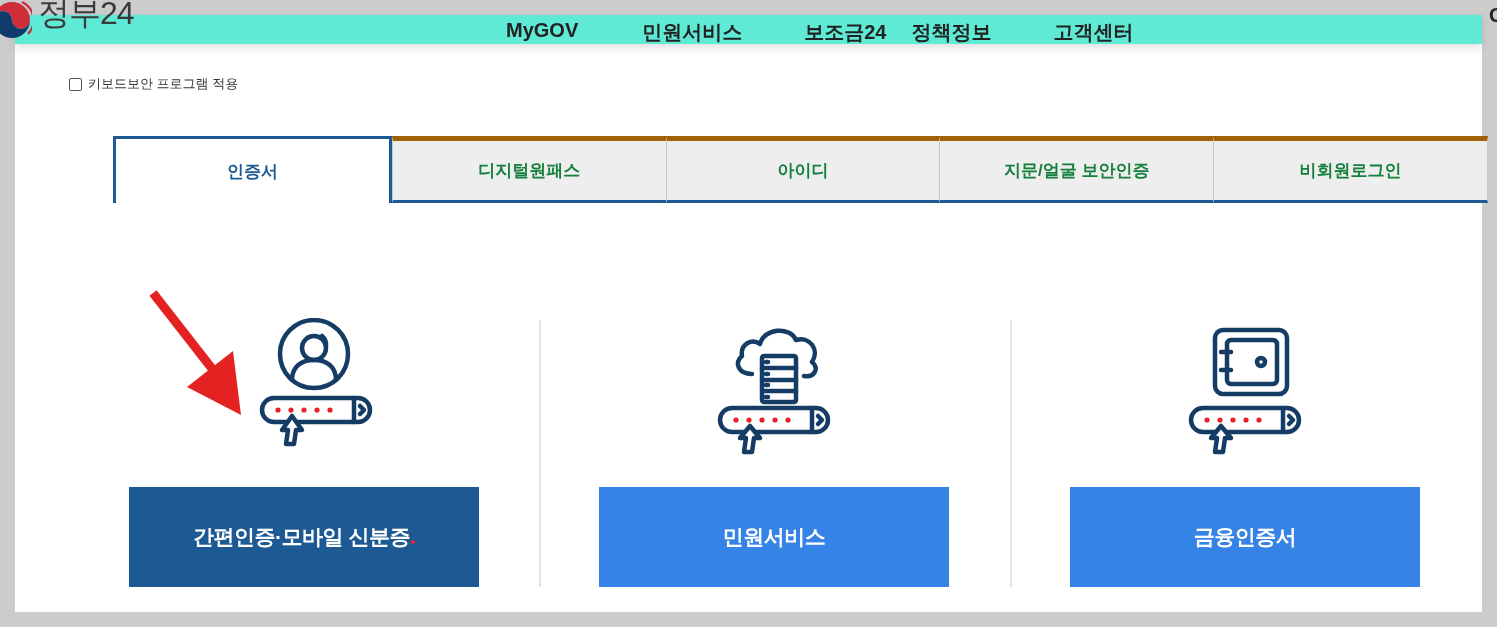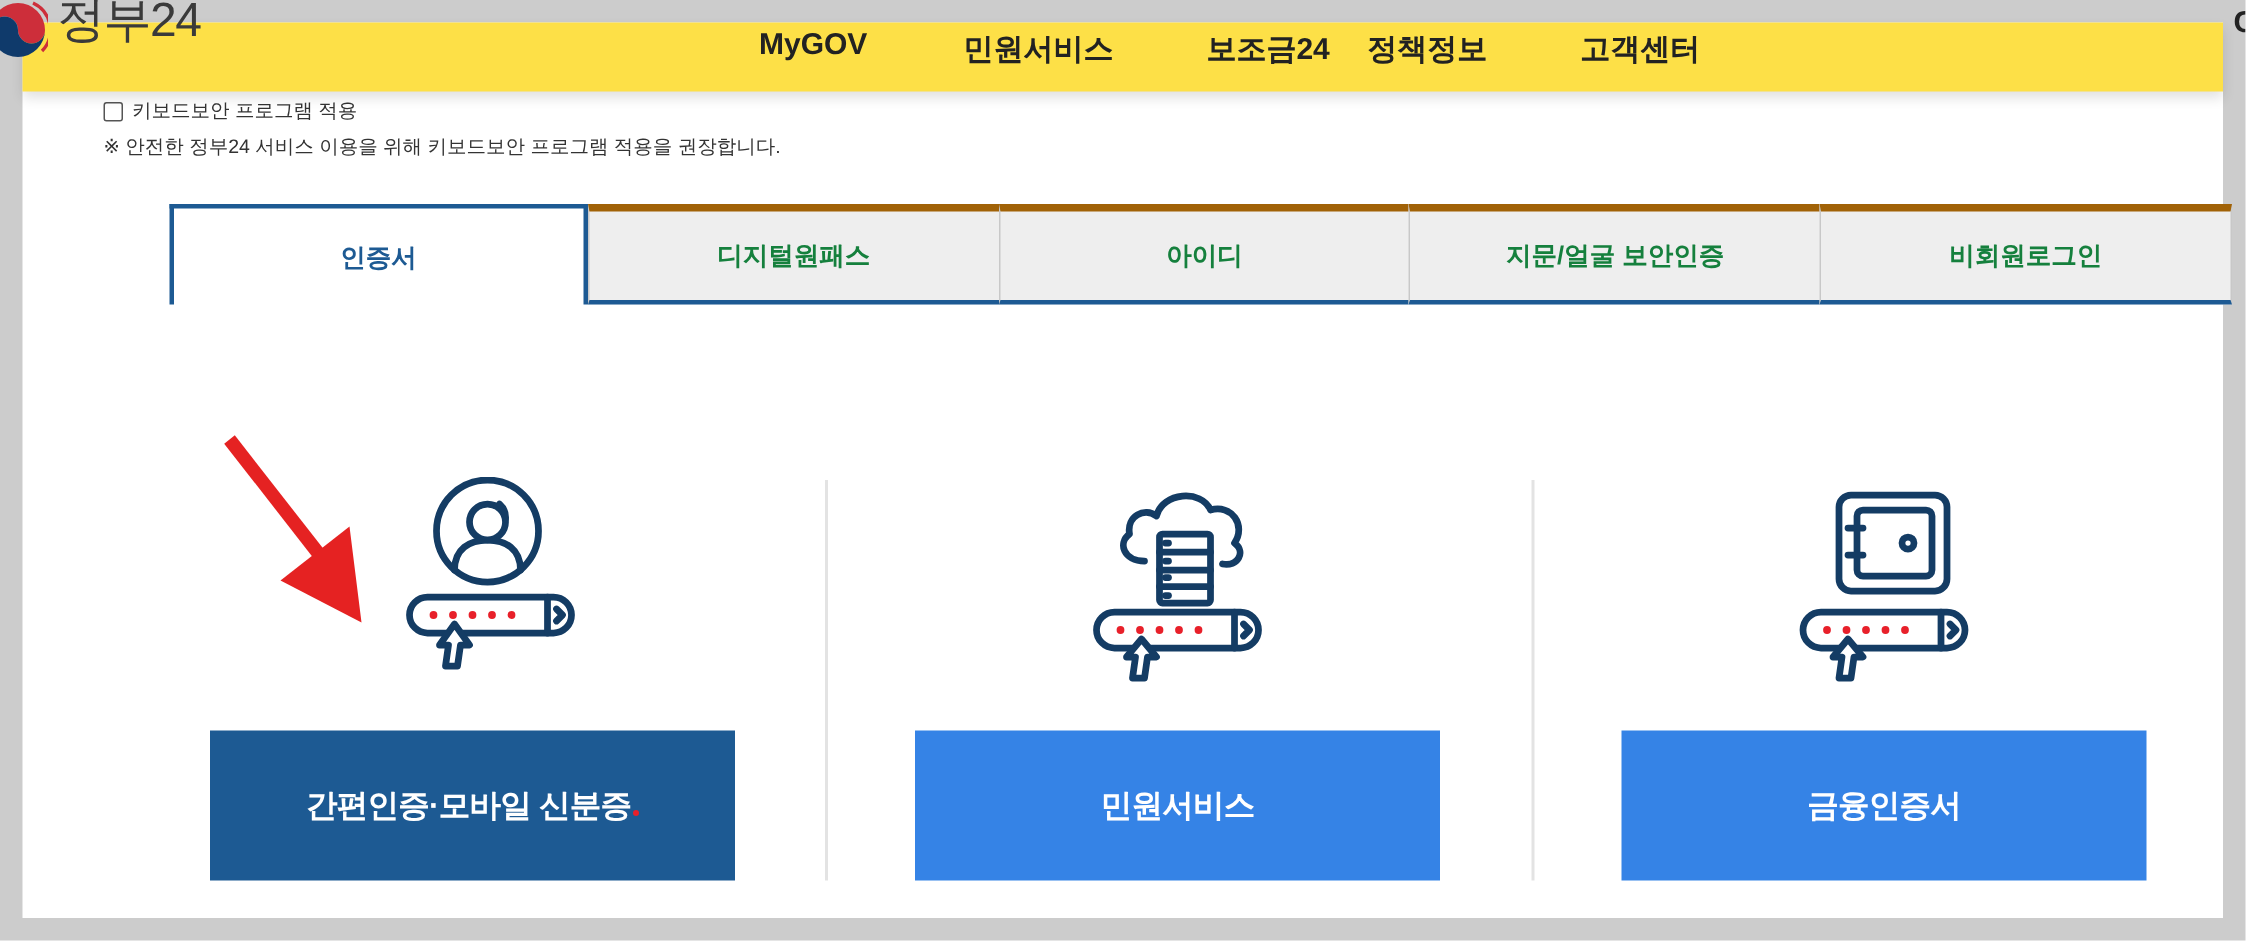--- a/index.html
+++ b/index.html
@@ -11,22 +11,22 @@
     }
     .panel {
       position: absolute;
       left: 15px; top: 15px;
       width: 1467px; height: 597px;
       background: #ffffff;
     }
     .header {
       position: absolute;
       left: 15px; top: 15px;
-      width: 1467px; height: 46px;
-      background: #fde047;
+      width: 1467px; height: 29px;
+      background: #5eead4;
       box-shadow: 0 4px 8px rgba(0,0,0,0.12);
       z-index: 5;
     }
     .logo {
       position: absolute;
       left: -8px; top: -6px;
       display: flex; align-items: center;
       z-index: 6;
     }
     .logo-emblem { width: 40px; height: 48px; }
@@ -57,21 +57,21 @@
     .nav-item.n3 { margin-right: 62px; margin-left: 25px; }
     .edge-glyph {
       position: absolute;
       right: 0; top: 4px;
       width: 8px; height: 24px;
       overflow: hidden;
       font-size: 20px; font-weight: bold; color: #222;
     }
     .keyboard {
       position: absolute;
-      left: 69px; top: 65px;
+      left: 69px; top: 75px;
       font-size: 13px;
       color: #333;
     }
     .kb-row { display: flex; align-items: center; height: 18px; }
     .kb-check {
       width: 13px; height: 13px;
       border: 1px solid #555;
       border-radius: 2px;
       margin-right: 6px;
       background: #fff;
@@ -101,21 +101,21 @@
     .tab:last-child { border-right: 1px solid #c8c8c8; }
     .tab.active {
       background: #ffffff;
       border: 3px solid #1d5a93;
       border-bottom: none;
       color: #1d5a93;
     }
 
     .cards {
       position: absolute;
-      left: 80px; top: 280px;
+      left: 69px; top: 280px;
       width: 1412px; height: 310px;
     }
     .card {
       position: absolute;
       top: 0;
       width: 470px; height: 310px;
     }
     .card .icon {
       position: absolute;
       left: 50%; top: 38px;
@@ -174,21 +174,20 @@
   </svg>
   <span class="logo-text">정부24</span>
 </div>
 <div class="edge-glyph">C</div>
 
 <div class="keyboard">
   <div class="kb-row">
     <span class="kb-check"></span>
     <span>키보드보안 프로그램 적용</span>
   </div>
-  <div class="kb-note">※ 안전한 정부24 서비스 이용을 위해 키보드보안 프로그램 적용을 권장합니다.</div>
 </div>
 
 <div class="tabs">
   <div class="tab active">인증서</div>
   <div class="tab">디지털원패스</div>
   <div class="tab">아이디</div>
   <div class="tab">지문/얼굴 보안인증</div>
   <div class="tab">비회원로그인</div>
 </div>
 

